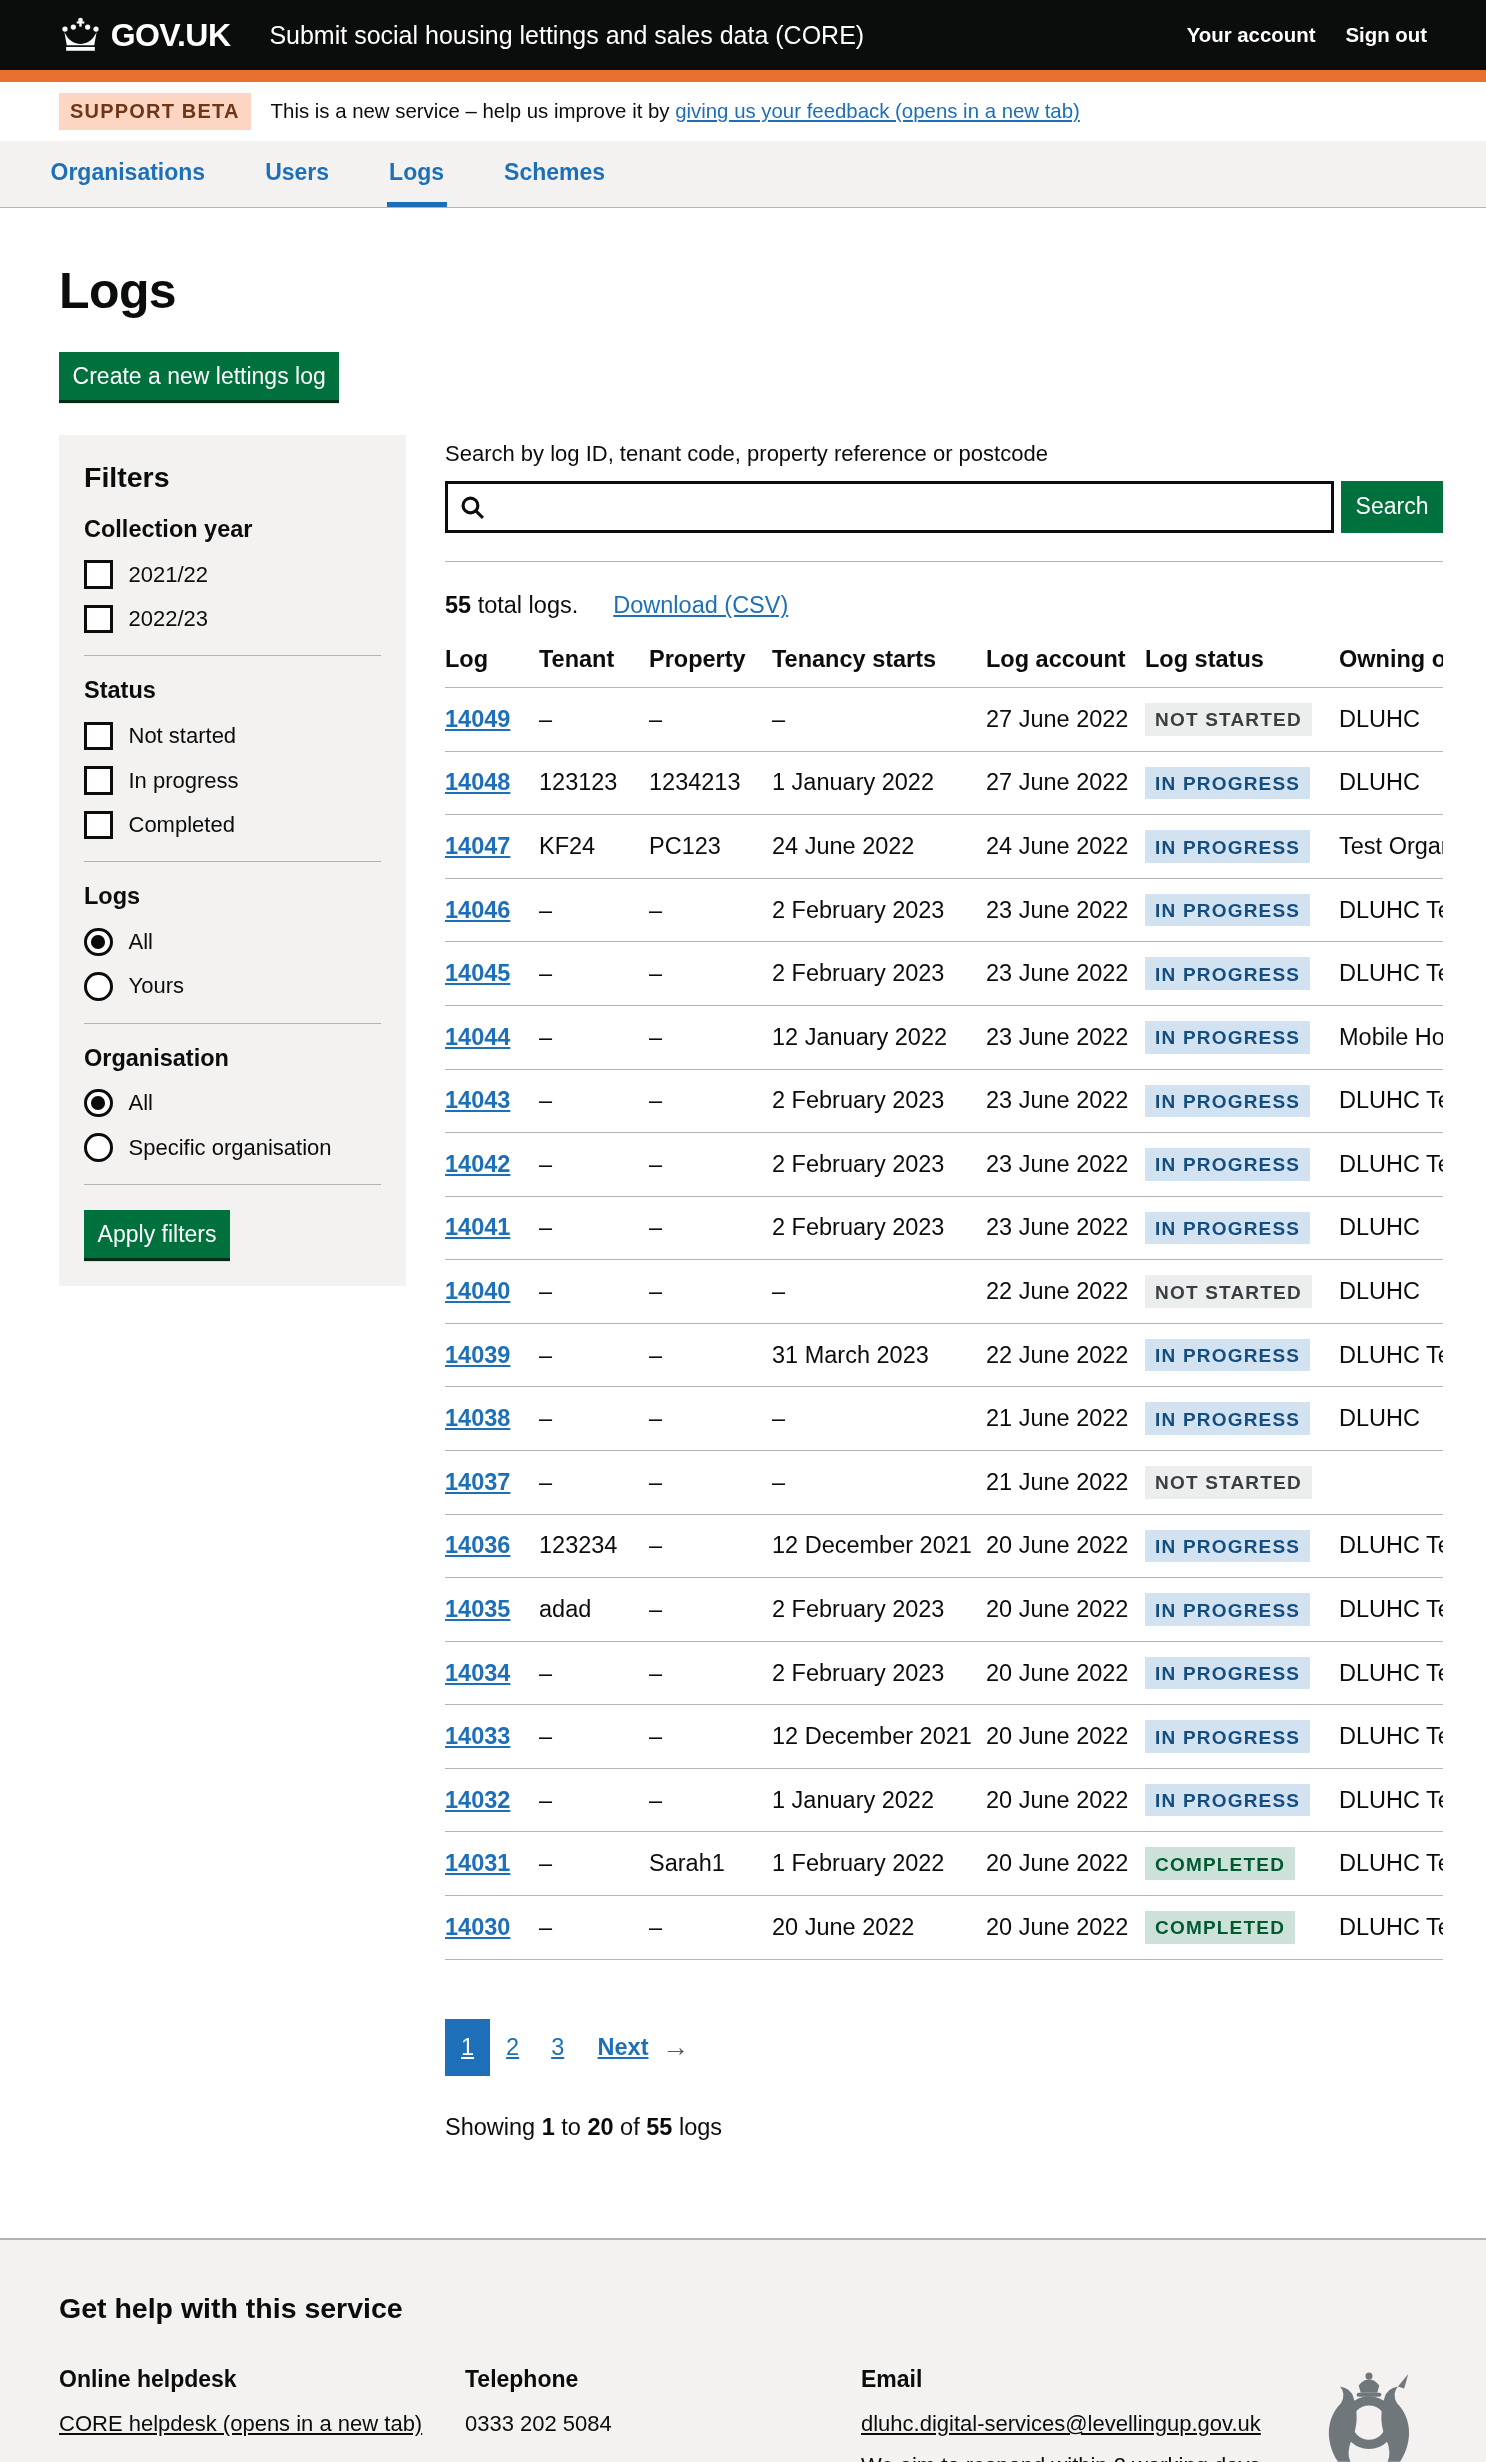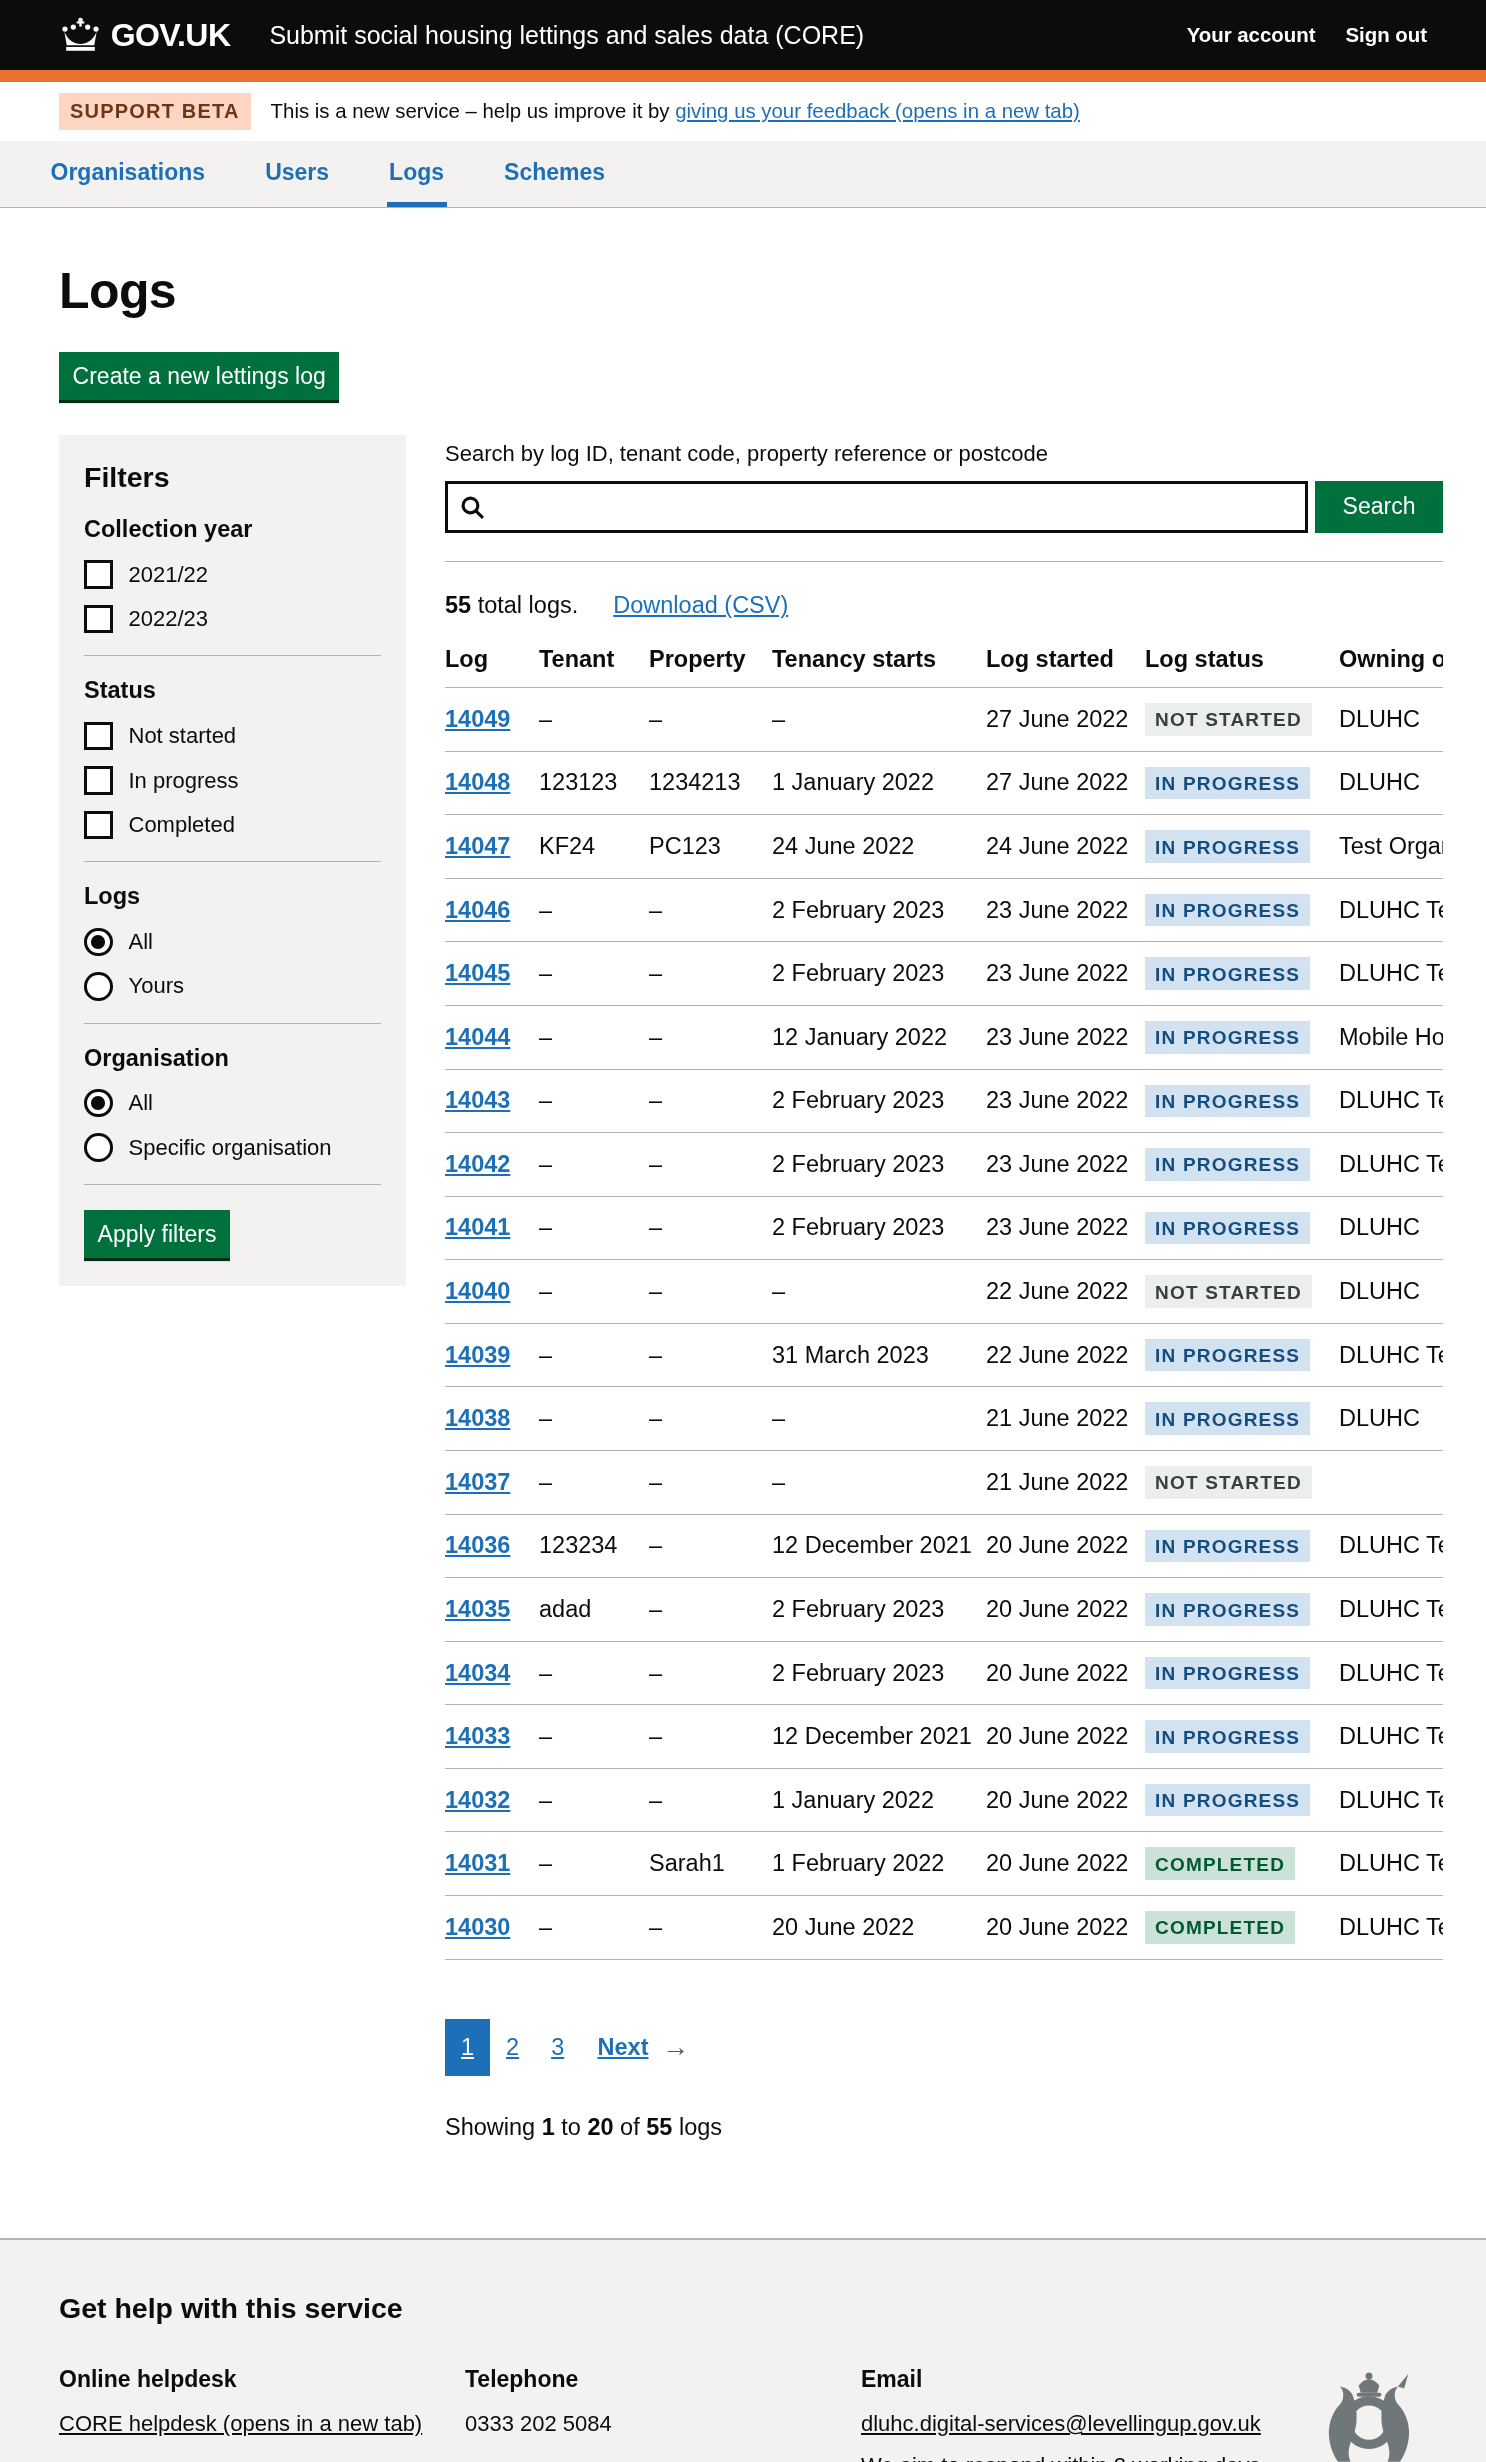--- a/index.html
+++ b/index.html
@@ -48,21 +48,21 @@
   .option .label-text { font-size:22px; }
   .filter-divider { border:none; border-top:1.2px solid #b1b4b6; margin:22px 0 21px; }
   .apply-btn { margin-top:3.7px; }
 
   
   .results { flex:1; margin-left:39px; min-width:0; overflow:hidden; }
   .search-label { display:block; font-size:22px; margin-top:6.2px; }
   .search-row { display:flex; margin-top:13.6px; }
   .search-box { flex:1; height:52px; border:3.1px solid #0b0c0c; background:#fff; display:flex; align-items:center; padding-left:10px; }
   .search-box input { border:none; outline:none; flex:1; height:100%; font-size:22px; font-family:inherit; padding:0 7.4px; }
-  .search-btn { margin-left:7.4px; width:128px; height:52px; box-shadow:none; font-size:23px; padding:0; }
+  .search-btn { margin-left:7.4px; width:102px; height:52px; box-shadow:none; font-size:23px; padding:0; }
   .results hr { border:none; border-top:1.2px solid #b1b4b6; margin-top:28.5px; }
   .total-line { margin-top:30px; font-size:23.5px; }
   .total-line .num { font-weight:bold; }
   .total-line a { color:#1d70b8; margin-left:35px; }
 
   
   table.logs { border-collapse:collapse; table-layout:fixed; width:1006px; margin-top:27px; }
   th { text-align:left; font-size:23.5px; font-weight:bold; padding:0 6.2px 13.6px 0; border-bottom:1.2px solid #b1b4b6; white-space:nowrap; overflow:hidden; }
   td { font-size:23.5px; padding:15px 6.2px 15px 0; border-bottom:1.2px solid #b1b4b6; vertical-align:middle; white-space:nowrap; overflow:hidden; }
   td.log-id a { color:#1d70b8; font-weight:bold; }
@@ -230,21 +230,21 @@
               <col style="width:159px">
               <col style="width:194px">
               <col>
           </colgroup>
           <thead>
               <tr id="table-head-row">
                 <th>Log</th>
                 <th>Tenant</th>
                 <th>Property</th>
                 <th>Tenancy starts</th>
-                <th>Log started</th>
+                <th>Log account</th>
                 <th>Log status</th>
                 <th>Owning or</th>
               </tr>
             </thead>
           <tbody id="table-body">
               <tr>
                 <td class="log-id"><a href="#">14049</a></td>
                 <td>–</td>
                 <td>–</td>
                 <td>–</td>

